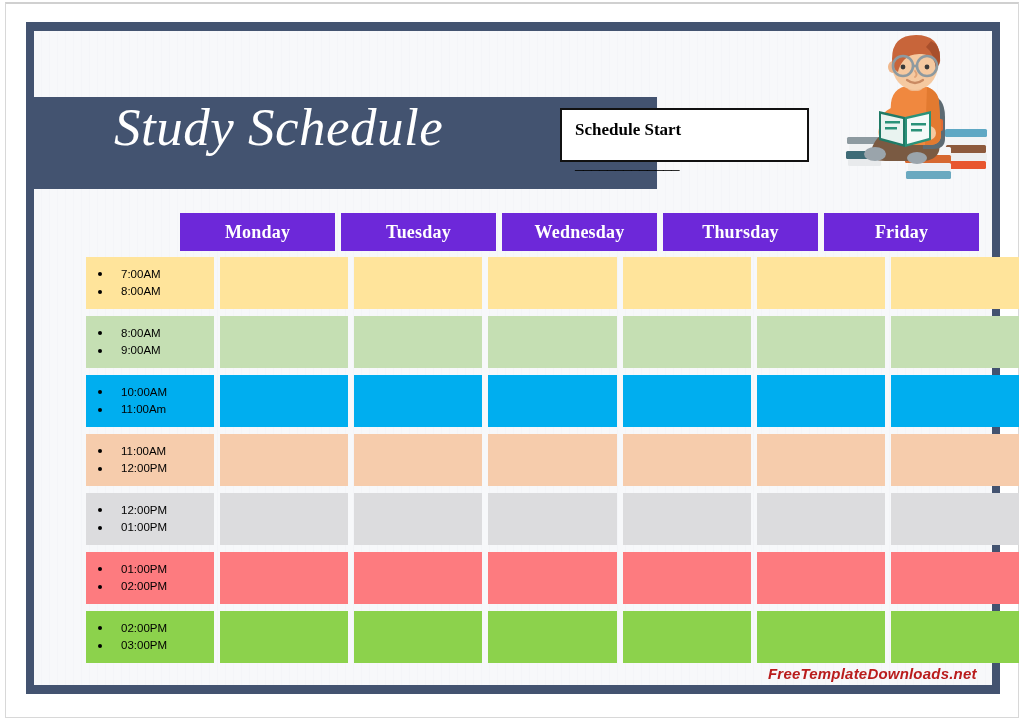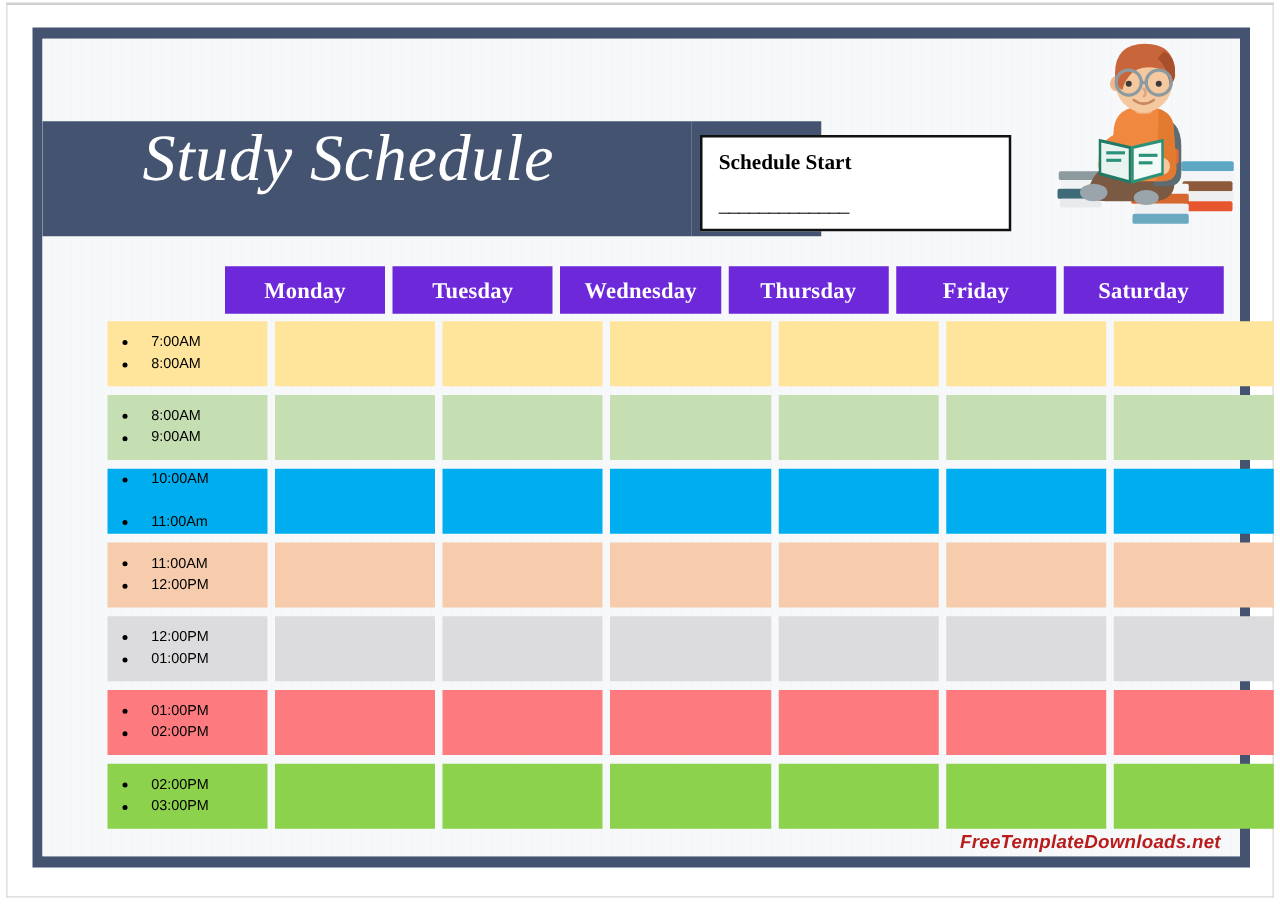--- a/index.html
+++ b/index.html
@@ -91,21 +91,21 @@
     height: 92px;
     background: #435370;
   }
 
   
   #start-box {
     position: absolute;
     left: 560px;
     top: 108px;
     width: 249px;
-    height: 77px;
+    height: 54px;
     background: #ffffff;
     border: 2px solid #111111;
     box-sizing: border-box;
     padding: 11px 0 0 13px;
   }
   #start-label {
     font-family: "Liberation Serif", serif;
     font-weight: bold;
     font-size: 17px;
     color: #000000;
@@ -302,21 +302,20 @@
 
   <div id="grid">
 
     <div class="grid-row" id="header-row">
       <div class="time-head"></div>
       <div class="day-head">Monday</div>
       <div class="day-head">Tuesday</div>
       <div class="day-head">Wednesday</div>
       <div class="day-head">Thursday</div>
       <div class="day-head">Friday</div>
-      <div class="day-head">Saturday</div>
     </div>
 
     <div id="rows-container">
         <div class="grid-row body-row">
           <div class="time-cell" style="background: rgb(255, 228, 155);">
             <div class="time-line">
               <span class="bullet"></span>
               <span>7:00AM</span>
             </div>
             <div class="time-line">
@@ -345,21 +344,21 @@
           </div>
           <div class="day-cell" style="background: rgb(197, 223, 179);"></div>
           <div class="day-cell" style="background: rgb(197, 223, 179);"></div>
           <div class="day-cell" style="background: rgb(197, 223, 179);"></div>
           <div class="day-cell" style="background: rgb(197, 223, 179);"></div>
           <div class="day-cell" style="background: rgb(197, 223, 179);"></div>
           <div class="day-cell" style="background: rgb(197, 223, 179);"></div>
         </div>
         <div class="row-spacer"></div>
         <div class="grid-row body-row">
-          <div class="time-cell" style="background: rgb(0, 174, 239); justify-content: space-between;">
+          <div class="time-cell" style="background: rgb(0, 174, 239);">
             <div class="time-line">
               <span class="bullet"></span>
               <span>10:00AM</span>
             </div>
             <div class="time-line">
               <span class="bullet"></span>
               <span>11:00Am</span>
             </div>
           </div>
           <div class="day-cell" style="background: rgb(0, 174, 239);"></div>

